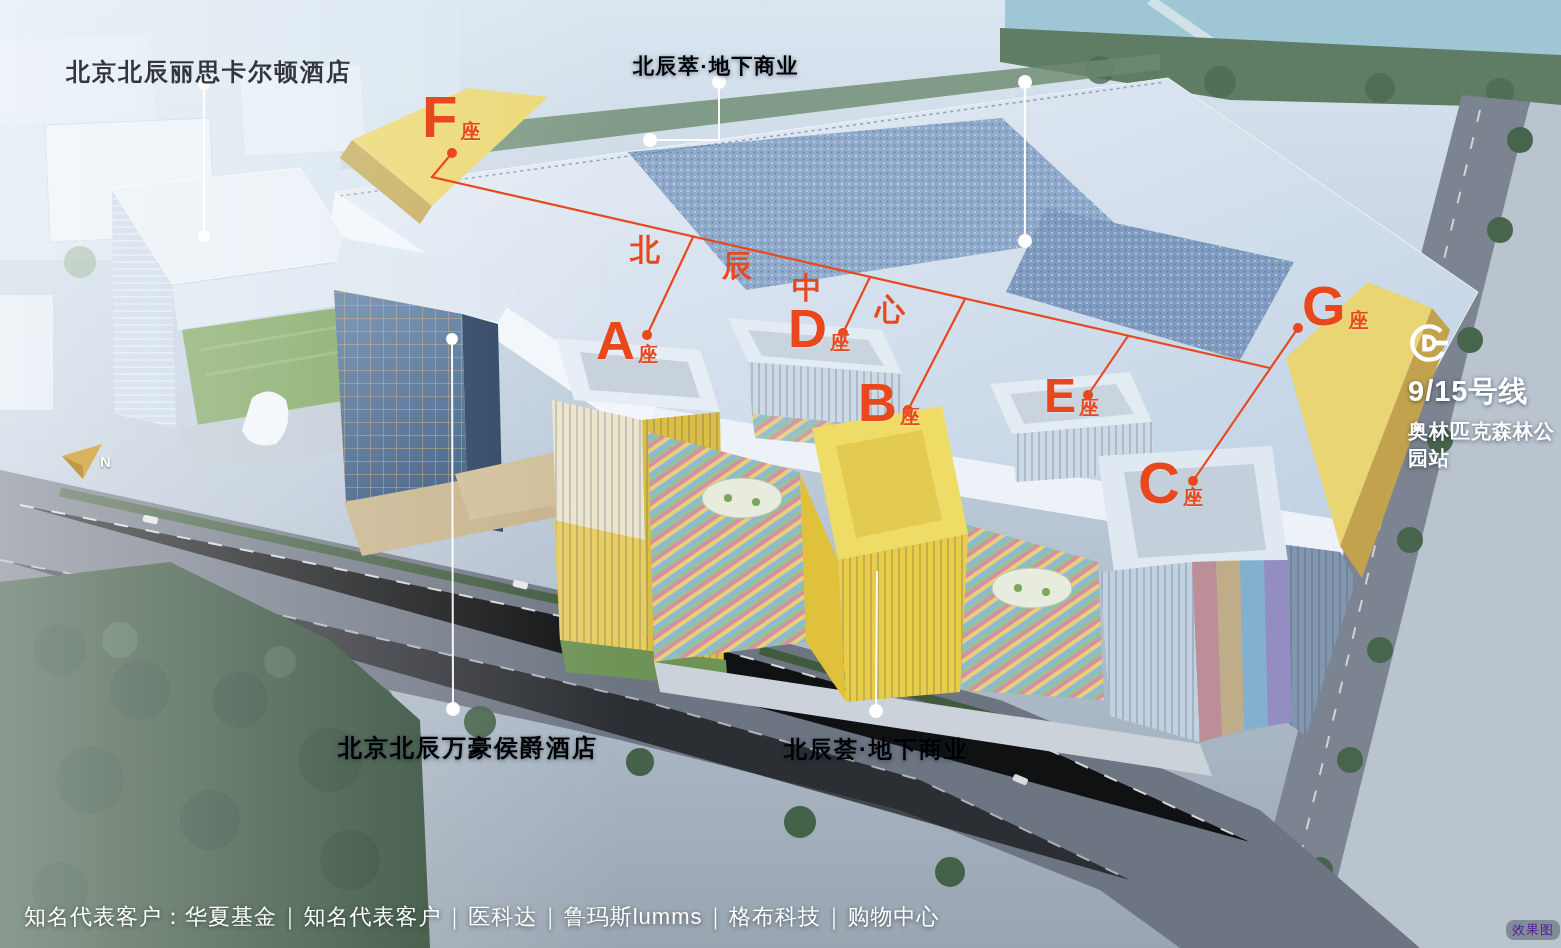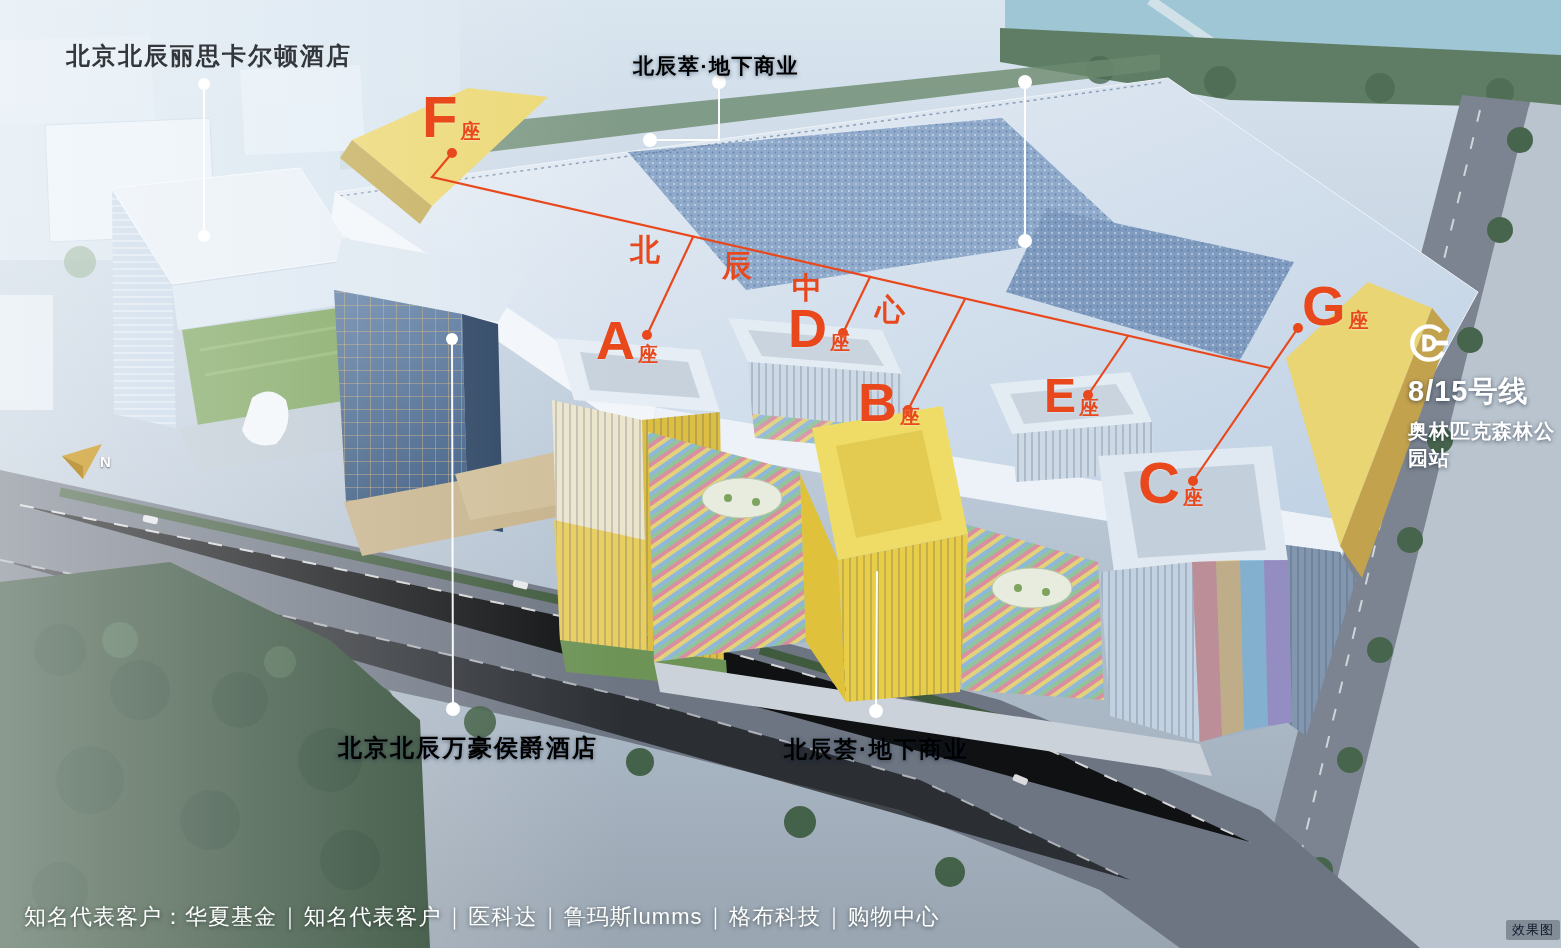--- a/index.html
+++ b/index.html
@@ -17,22 +17,22 @@
   .bz{font-size:20px;margin-left:3px;font-weight:700;line-height:1;}
   .center-char{position:absolute;color:#e8481c;font-size:30px;font-weight:800;}
   .subway{position:absolute;left:1408px;top:322px;color:#fff;}
   .subway .line{font-size:29px;font-weight:800;letter-spacing:1px;margin-top:4px;
         text-shadow:0 1px 4px rgba(10,25,45,.6);}
   .subway .station{font-size:20px;font-weight:700;letter-spacing:1px;margin-top:6px;
         text-shadow:0 1px 4px rgba(10,25,45,.6);}
   .clients{position:absolute;left:24px;top:902px;color:#fff;font-size:22px;
         letter-spacing:1px;text-shadow:0 1px 4px rgba(10,25,20,.6);white-space:nowrap;}
   .clients .sep{margin:0 2px;opacity:.95;}
-  .watermark{position:absolute;left:1506px;top:920px;color:#0f172a;font-size:13px;
-        background:rgba(30,38,48,.35);padding:1px 6px;border-radius:2px;letter-spacing:1px;}
+  .watermark{position:absolute;left:1506px;top:920px;color:#4c1d95;font-size:13px;
+        background:rgba(30,38,48,.35);padding:1px 6px;border-radius:8px;letter-spacing:1px;}
   .north-n{position:absolute;left:100px;top:453px;color:#fff;font-size:15px;font-weight:700;
         text-shadow:0 1px 2px rgba(0,0,0,.5);}
 </style>
 </head>
 <body>
 
 <div class="scene">
 
   <svg class="bg" width="1561" height="948" viewBox="0 0 1561 948">
     <defs>
@@ -284,21 +284,21 @@
       <circle cx="452" cy="153" r="5"></circle>
         <circle cx="647" cy="335" r="5"></circle>
       <circle cx="843" cy="333" r="5"></circle>
         <circle cx="908" cy="410" r="5"></circle>
       <circle cx="1088" cy="395" r="5"></circle>
         <circle cx="1193" cy="481" r="5"></circle>
       <circle cx="1298" cy="328" r="5"></circle>
     </g>
   </svg>
 
-  <div class="lbl lbl-dark" style="left:66px;top:40px;">北京北辰丽思卡尔顿酒店</div>
+  <div class="lbl lbl-dark" style="left:66px;top:56px;">北京北辰丽思卡尔顿酒店</div>
 
   <div class="lbl lbl-white top-lbl" style="left:633px;top:52px;">北辰萃·地下商业</div>
 
 
   <div class="bldg" style="left:422px;top:92px;font-size:58px;">
     <span>F</span>
     <span class="bz">座</span>
   </div>
   <div class="bldg" style="left:596px;top:318px;font-size:54px;">
     <span>A</span>
@@ -329,21 +329,21 @@
   <span class="center-char" style="left:722px;top:246px;">辰</span>
   <span class="center-char" style="left:792px;top:268px;">中</span>
   <span class="center-char" style="left:875px;top:290px;">心</span>
 
   <div class="subway">
     <svg width="42" height="42" viewBox="0 0 44 44">
       <circle cx="22" cy="22" r="17.5" fill="none" stroke="#ffffff" stroke-width="4.5" stroke-dasharray="86 24" stroke-dashoffset="-10" stroke-linecap="butt"></circle>
       <path d="M15,13 h6 a9,9 0 0 1 0,18 h-6 z M19.5,17.5 v9 h1.5 a4.5,4.5 0 0 0 0,-9 z" fill="#ffffff" fill-rule="evenodd"></path>
       <rect x="28" y="19.5" width="14" height="5" fill="#ffffff"></rect>
     </svg>
-    <div class="line">8/15号线</div>
+    <div class="line">9/15号线</div>
     <div class="station">奥林匹克森林公园站</div>
   </div>
 
   <div class="lbl lbl-white bot-lbl" style="left:338px;top:732px;">北京北辰万豪侯爵酒店</div>
   <div class="lbl lbl-white bot-lbl" style="left:784px;top:734px;font-size:23px;">北辰荟·地下商业</div>
 
   <svg class="abs" style="left:54px;top:438px;" width="60" height="50" viewBox="0 0 60 50">
     <polygon points="8,18 48,6 29,41" fill="#d9b45f"></polygon>
     <polygon points="8,18 29,28 29,41" fill="#c09a44"></polygon>
   </svg>

